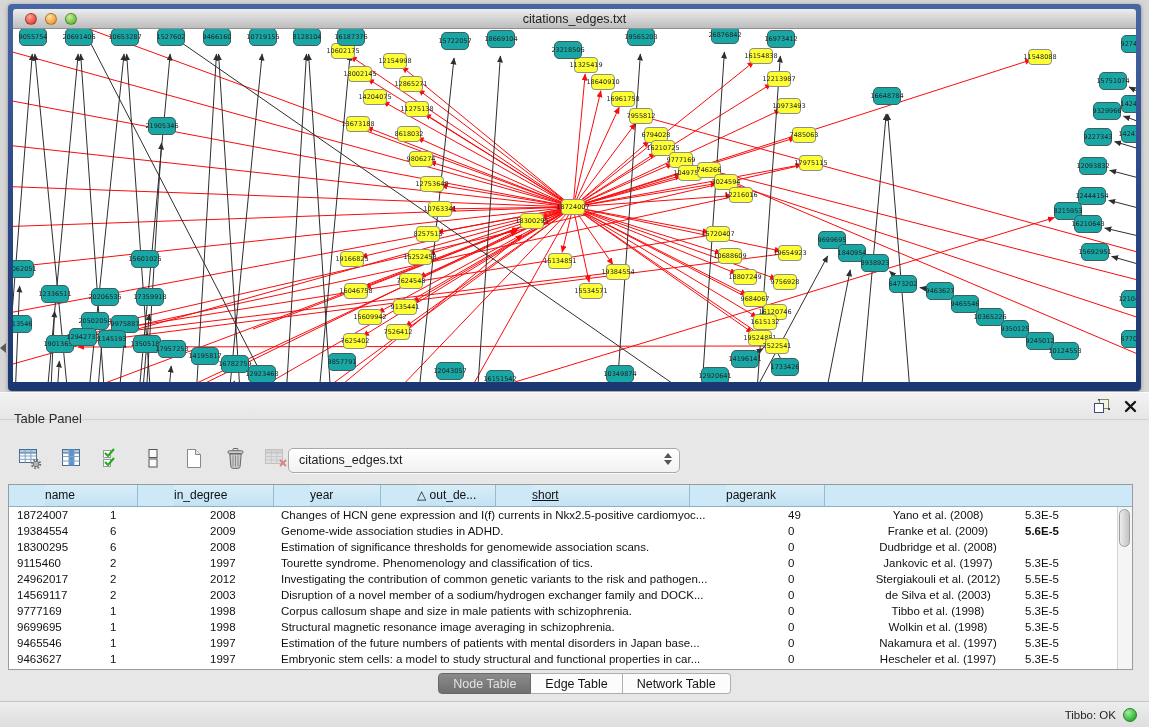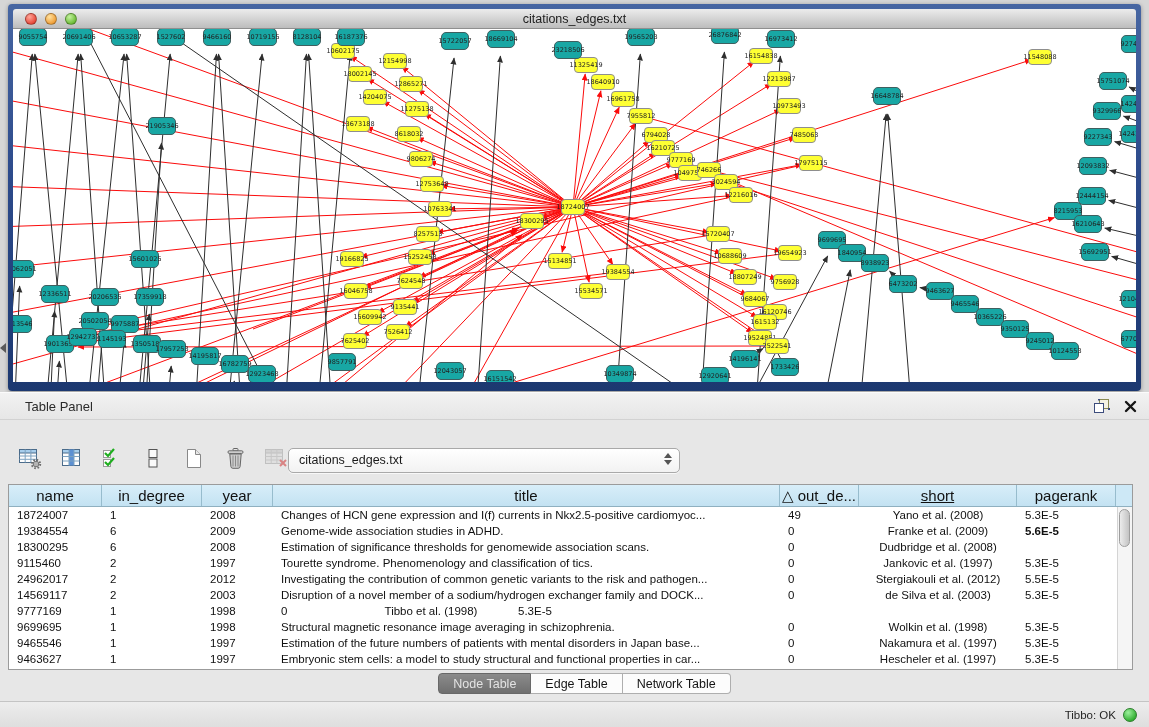--- a/index.html
+++ b/index.html
@@ -21,40 +21,40 @@
   .net-canvas { position:relative; width:1123px; height:353px; background:#ffffff; overflow:hidden; }
   .net-canvas svg { display:block; }
   .collapse-arrow { position:absolute; left:0px; top:343px; width:0; height:0;
     border-top:5px solid transparent; border-bottom:5px solid transparent; border-right:6px solid #5a5a5a; }
 
   
   .lower { position:absolute; top:392px; left:0; right:0; bottom:0; background:#e7e7e7; }
 
   .panel-titlebar { position:absolute; top:392px; left:0; right:0; height:28px;
     background:linear-gradient(#f2f2f2,#e6e6e6); border-top:1px solid #fbfbfb; border-bottom:1px solid #d2d2d2; }
-  .panel-title { position:absolute; left:14px; top:0; font-size:13px; line-height:28px; color:#2b2b2b;margin-left:11px; }
+  .panel-title { position:absolute; left:14px; top:12px; font-size:13px; line-height:28px; color:#2b2b2b; }
   .panel-title-icons { position:absolute; right:12px; top:6px; display:flex; gap:14px; align-items:center; }
   .icon-btn { cursor:default; display:inline-flex; align-items:center; justify-content:center; }
 
   
   .toolbar { position:absolute; top:442px; left:16px; height:32px; display:flex; gap:13px; align-items:center; }
   .tb-icon { width:28px; height:28px; display:flex; align-items:center; justify-content:center; }
   .combo { position:absolute; top:448px; left:288px; width:392px; height:25px;
     background:linear-gradient(#ffffff,#f2f2f2); border:1px solid #a9a9a9; border-radius:5px;
     font-size:12.5px; color:#1a1a1a; line-height:23px; padding-left:10px; box-shadow:0 1px 0 rgba(255,255,255,.7); }
   .combo .steppers { position:absolute; right:7px; top:4px; display:flex; flex-direction:column; gap:2px; }
   .combo .up    { width:0;height:0;border-left:4px solid transparent;border-right:4px solid transparent;border-bottom:5px solid #555; }
   .combo .down  { width:0;height:0;border-left:4px solid transparent;border-right:4px solid transparent;border-top:5px solid #555; }
 
   
   .table-wrap { position:absolute; top:484px; left:8px; width:1125px; height:186px;
     background:#fff; border:1px solid #9b9b9b; overflow:hidden; }
   .thead { display:flex; height:22px; background:#cde8f6; border-bottom:1px solid #8fb0c0; }
-  .hcell { font-size:15px; line-height:21px; text-align:center; color:#111;
-    border-right:1px solid #97bccd; overflow:hidden; white-space:nowrap; background:linear-gradient(#d8eef9,#c3e2f2); }
+  .hcell { font-size:12px; line-height:21px; text-align:left; color:#111;
+    border-right:1px solid #97bccd; overflow:hidden; white-space:nowrap; background:linear-gradient(#d8eef9,#c3e2f2);margin-left:36px; }
   .tbody { position:relative; }
   .trow { display:flex; height:16px; }
   .tcell { font-size:11.5px; line-height:16px; color:#101010; white-space:nowrap; overflow:hidden; padding-left:8px; }
   .tcell.center { text-align:center; padding-left:0; }
   .vscroll { position:absolute; top:22px; right:0; bottom:0; width:15px; background:#f5f5f5; border-left:1px solid #d4d4d4; }
   .vthumb { position:absolute; top:2px; left:1px; width:11px; height:38px; border-radius:6px;
     background:linear-gradient(90deg,#ececec,#c3c3c3); border:1px solid #9d9d9d; }
 
   
   .tabbar { position:absolute; top:673px; left:0; right:0; display:flex; justify-content:center; }
@@ -784,21 +784,20 @@
       <span class="up"></span>
       <span class="down"></span>
     </span>
 </div>
 
 <div class="table-wrap">
   <div class="thead" id="thead">
       <div class="hcell" style="width: 93px;">name</div>
       <div class="hcell" style="width: 100px;">in_degree</div>
       <div class="hcell" style="width: 71px;">year</div>
-      <div class="hcell" style="width: 507px;">title</div>
       <div class="hcell" style="width: 79px;">△ out_de...</div>
       <div class="hcell" style="width: 158px; text-decoration: underline;">short</div>
       <div class="hcell" style="width: 99px;">pagerank</div>
     </div>
   <div class="tbody" id="tbody">
       <div class="trow">
         <div class="tcell" style="width: 93px;">18724007</div>
         <div class="tcell" style="width: 100px;">1</div>
         <div class="tcell" style="width: 71px;">2008</div>
         <div class="tcell" style="width: 507px;">Changes of HCN gene expression and I(f) currents in Nkx2.5-positive cardiomyoc...</div>
@@ -848,20 +847,21 @@
         <div class="tcell" style="width: 71px;">2003</div>
         <div class="tcell" style="width: 507px;">Disruption of a novel member of a sodium/hydrogen exchanger family and DOCK...</div>
         <div class="tcell" style="width: 79px;">0</div>
         <div class="tcell center" style="width: 158px;">de Silva et al. (2003)</div>
         <div class="tcell" style="width: 99px;">5.3E-5</div>
       </div>
       <div class="trow">
         <div class="tcell" style="width: 93px;">9777169</div>
         <div class="tcell" style="width: 100px;">1</div>
         <div class="tcell" style="width: 71px;">1998</div>
+        <div class="tcell" style="width: 507px;">Corpus callosum shape and size in male patients with schizophrenia.</div>
         <div class="tcell" style="width: 79px;">0</div>
         <div class="tcell center" style="width: 158px;">Tibbo et al. (1998)</div>
         <div class="tcell" style="width: 99px;">5.3E-5</div>
       </div>
       <div class="trow">
         <div class="tcell" style="width: 93px;">9699695</div>
         <div class="tcell" style="width: 100px;">1</div>
         <div class="tcell" style="width: 71px;">1998</div>
         <div class="tcell" style="width: 507px;">Structural magnetic resonance image averaging in schizophrenia.</div>
         <div class="tcell" style="width: 79px;">0</div>

